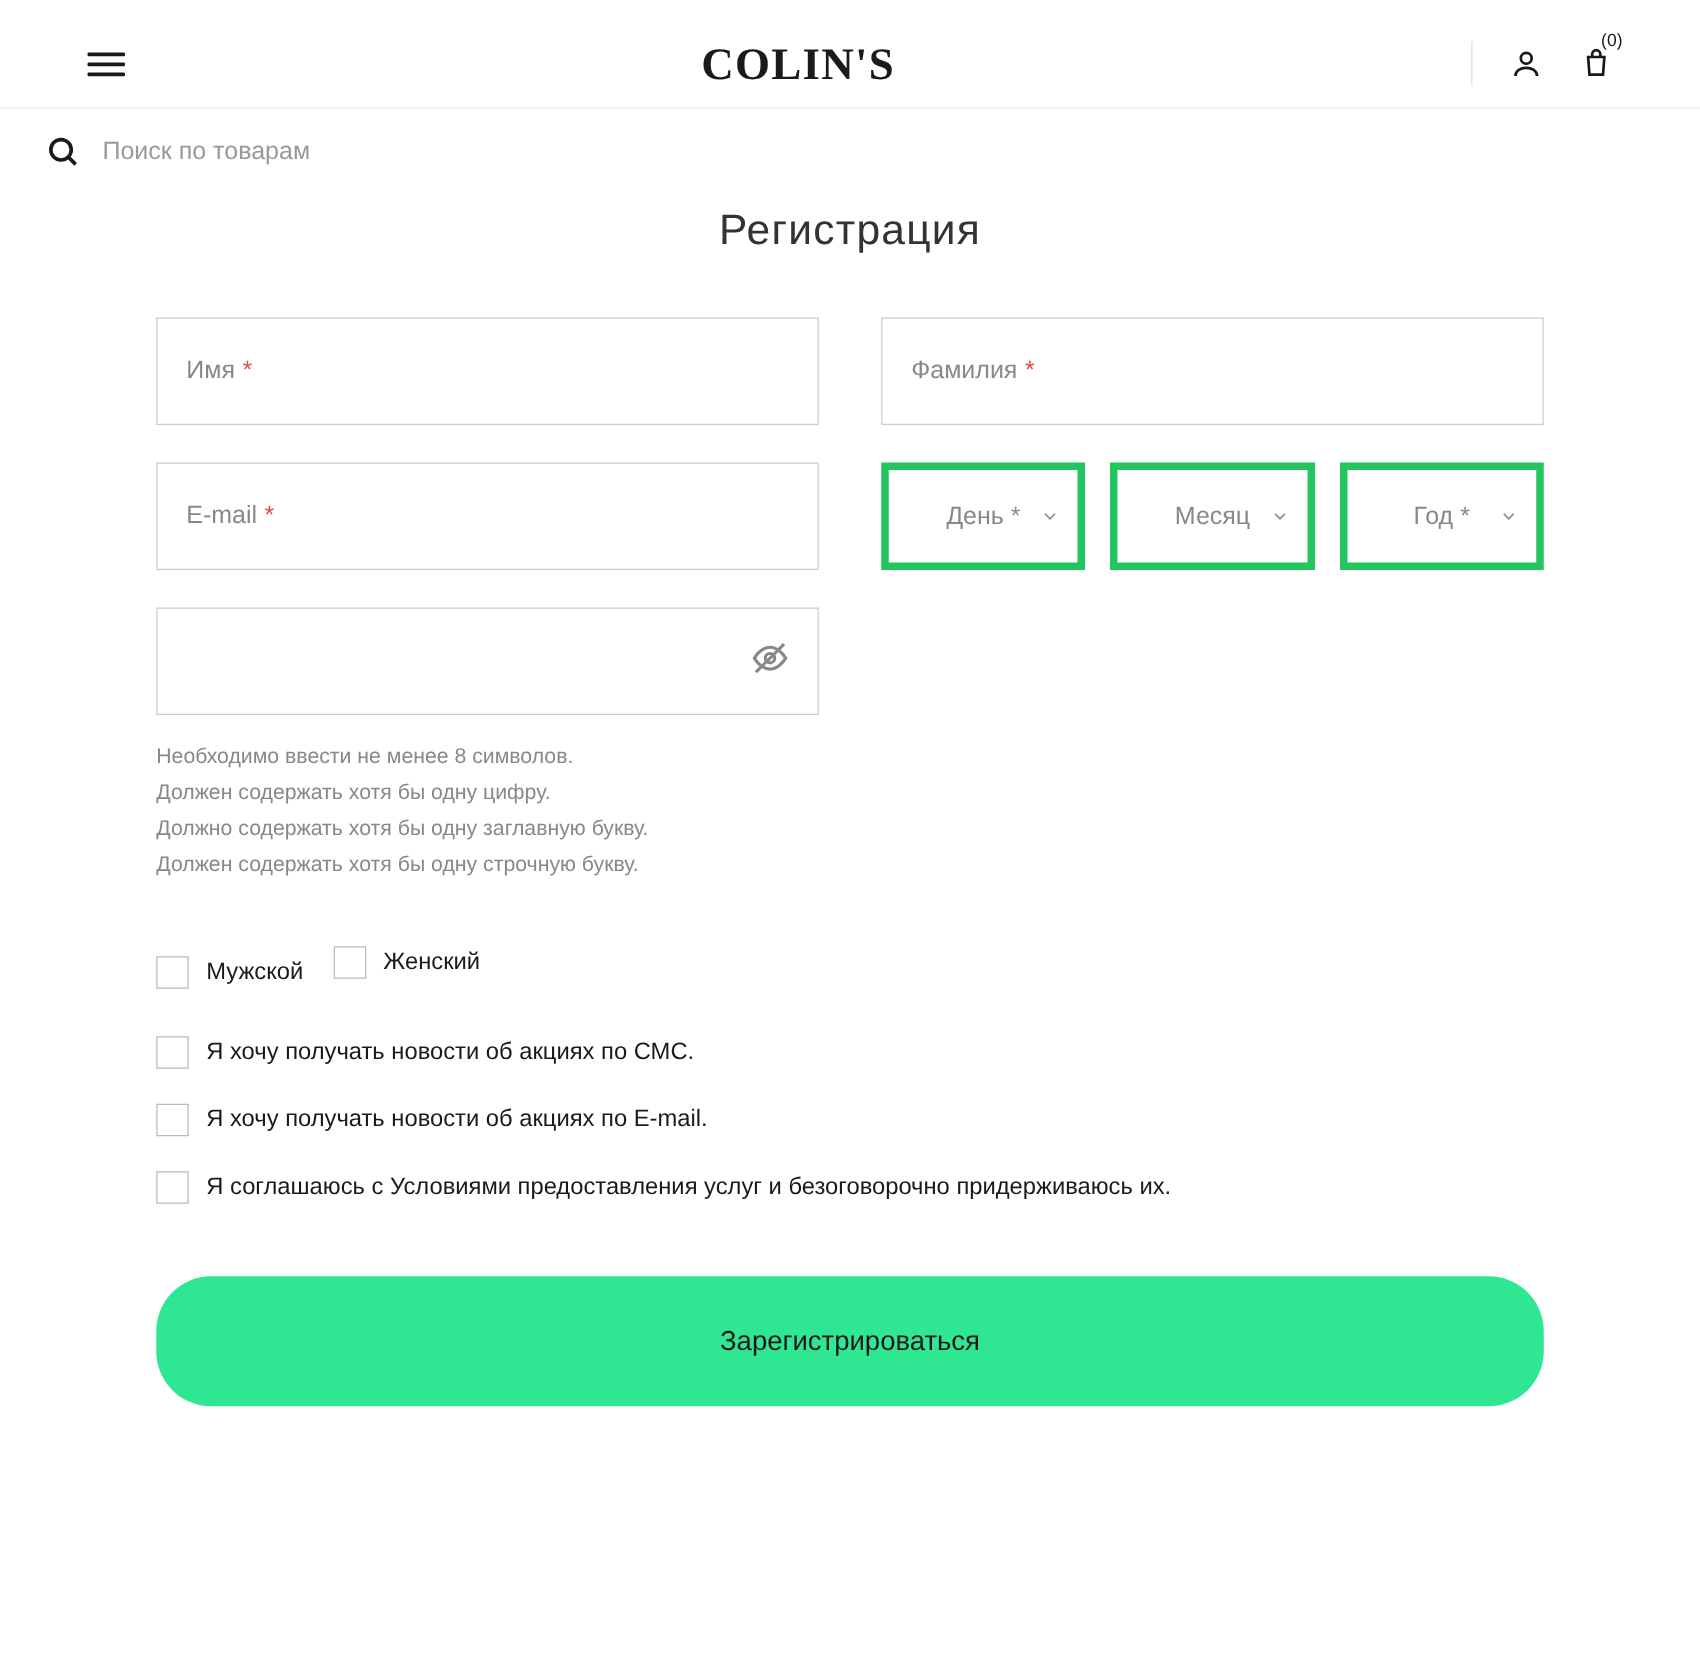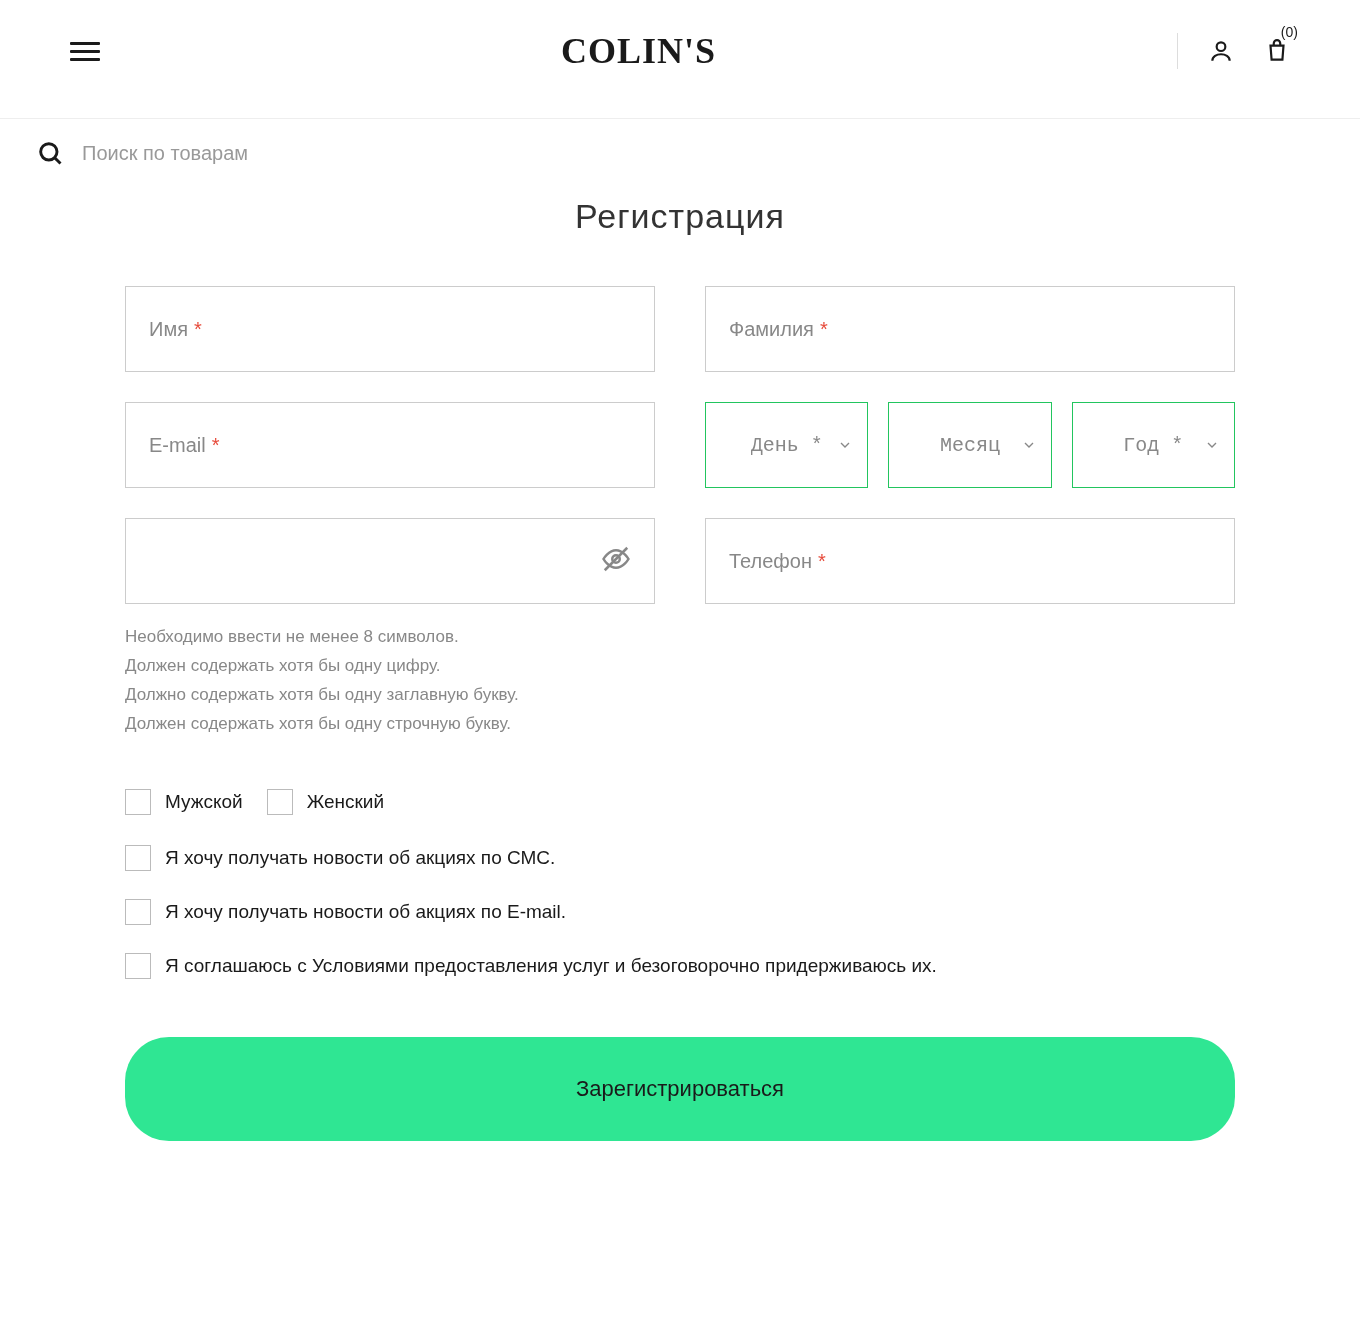--- a/index.html
+++ b/index.html
@@ -6,21 +6,21 @@
 body {
   font-family: -apple-system, BlinkMacSystemFont, "Segoe UI", Arial, sans-serif;
   background: #fff;
   color: #1a1a1a;
   width: 1360px;
 }
 .header {
   display: flex;
   align-items: center;
   justify-content: space-between;
-  padding: 30px 70px 46px 70px;
+  padding: 30px 70px 14px 70px;
   border-bottom: 1px solid #eee;
 }
 .hamburger {
   display: flex;
   flex-direction: column;
   gap: 5px;
   cursor: pointer;
 }
 .hamburger span {
   width: 30px;
@@ -113,32 +113,31 @@
   pointer-events: none;
 }
 .req { color: #e74c3c; margin-left: 6px; }
 .date-row {
   display: grid;
   grid-template-columns: 1fr 1fr 1fr;
   gap: 20px;
 }
 .select-box {
   height: 86px;
-  border: 1px solid #22c55e;
+  border: 6px solid #22c55e;
   display: flex;
   align-items: center;
   justify-content: center;
   gap: 8px;
   font-size: 20px;
   color: #888;
   cursor: pointer;
   position: relative;
   padding: 0 12px;
   overflow: hidden;
-  font-family: Liberation Mono, monospace;
 }
 .select-box .lbl { overflow: hidden; text-overflow: ellipsis; white-space: nowrap; }
 .chevron {
   position: absolute;
   right: 14px;
   top: 50%;
   transform: translateY(-50%);
 }
 .password-field .eye {
   position: absolute;
@@ -284,34 +283,28 @@
           </svg>
         </span>
       </div>
       <div class="hints">
         <div>Необходимо ввести не менее 8 символов.</div>
         <div>Должен содержать хотя бы одну цифру.</div>
         <div>Должно содержать хотя бы одну заглавную букву.</div>
         <div>Должен содержать хотя бы одну строчную букву.</div>
       </div>
     </div>
-    <div class="field">
-      <input class="input-box" type="text" style="">
-      <span class="floating-label">
-        <span>Телефон</span><span class="req">*</span>
-      </span>
-    </div>
   </div>
 
   <div class="gender-row">
     <div class="check-item" style="margin-bottom:0">
       <div class="checkbox"></div>
       <span>Мужской</span>
     </div>
-    <div class="check-item" style="margin-bottom:0">
+    <div class="check-item" style="margin-bottom:16px">
       <div class="checkbox"></div>
       <span>Женский</span>
     </div>
   </div>
 
   <div class="check-item" style="margin-top:30px">
     <div class="checkbox"></div>
     <span>Я хочу получать новости об акциях по СМС.</span>
   </div>
 

